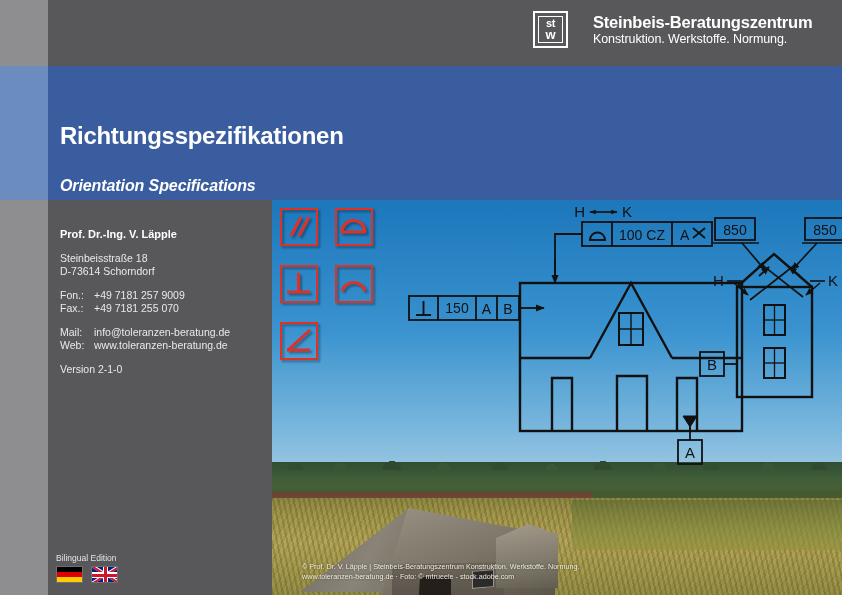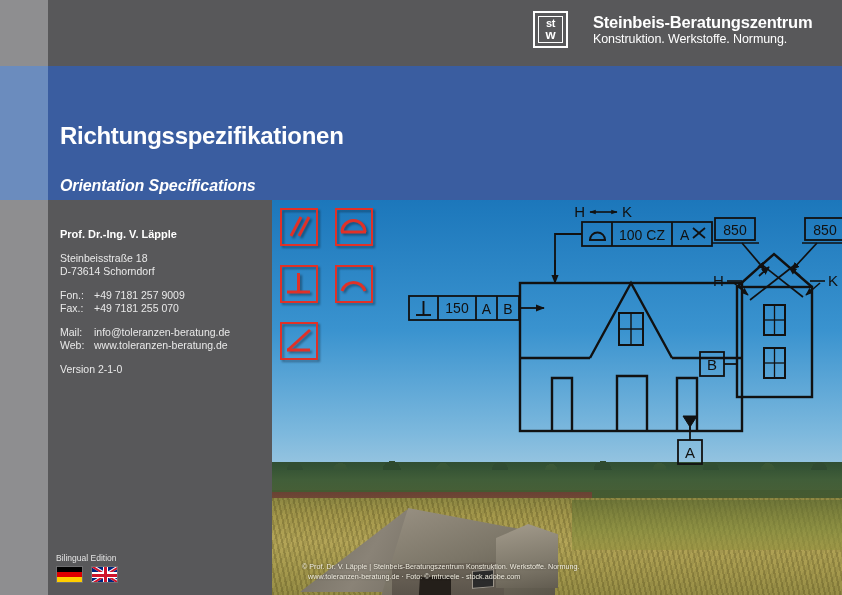--- a/index.html
+++ b/index.html
@@ -509,17 +509,17 @@
             <line x1="5" y1="26" x2="28" y2="26"></line>
           </g>
         </svg>
       </div>
     </div>
 
     <div style="position:absolute;left:6px;top:362px;width:560px;padding-left:24px;">
       <div style="color:#f3efe2;font-size:7.2px;line-height:9.5px;white-space:nowrap;
                   text-shadow:0 0 2px rgba(0,0,0,.55);">© Prof. Dr. V. Läpple | Steinbeis-Beratungszentrum Konstruktion. Werkstoffe. Normung.</div>
       <div style="color:#f3efe2;font-size:7.2px;line-height:9.5px;white-space:nowrap;
-                  margin-left:6px;text-shadow:0 0 2px rgba(0,0,0,.55);">www.toleranzen-beratung.de · Foto: © mtrueele - stock.adobe.com</div>
+                  text-shadow:0 0 2px rgba(0,0,0,.55);">www.toleranzen-beratung.de · Foto: © mtrueele - stock.adobe.com</div>
     </div>
   </div>
 
 </div>
 
 </body></html>

